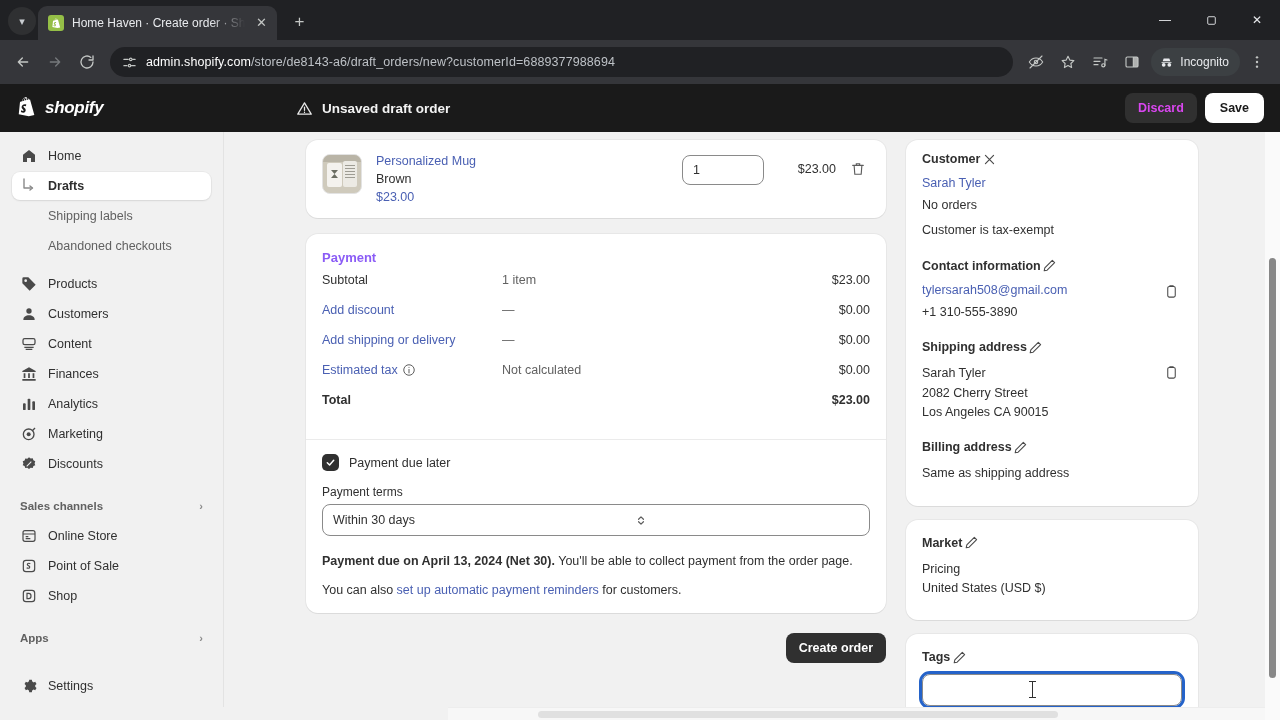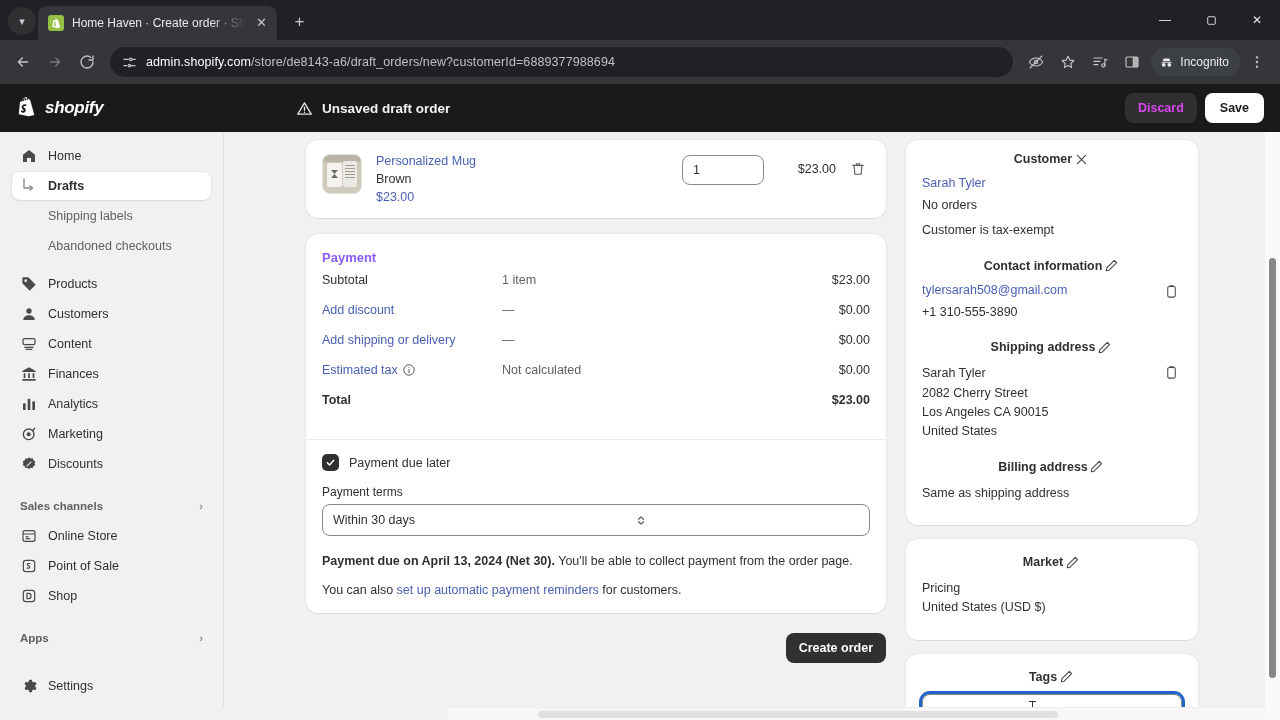--- a/index.html
+++ b/index.html
@@ -187,21 +187,21 @@
   .action-row { display: flex; justify-content: flex-end; padding: 4px 0 16px 0; }
   .btn-create {
     background: #303030; color: #fff; border: none; border-radius: 8px;
     height: 30px; padding: 0 13px; font-size: 12.5px; font-weight: 600; font-family: inherit;
   }
 
   
   .rcard { background: #fff; border-radius: 12px; margin-bottom: 14px;
     box-shadow: 0 1px 0 rgba(0,0,0,.05), 0 0 0 1px rgba(0,0,0,.04); padding: 14px 16px 16px 16px; }
   .rcard.first { padding-top: 10px; }
-  .rhead { display: flex; align-items: center; justify-content: center; margin-bottom: 8px; }
+  .rhead { display: flex; align-items: center; justify-content: flex-start; margin-bottom: 8px; }
   .rhead h3 { font-size: 12.5px; font-weight: 700; color: #303030; }
   .rhead .act { width: 18px; height: 18px; color: #4a4a4a; display: flex; align-items: center; justify-content: center; }
   .rhead .act svg { width: 15px; height: 15px; }
   .rlink { font-size: 12.5px; color: #4a60b3; margin-bottom: 6px; }
   .rtext { font-size: 12.5px; color: #303030; margin-bottom: 6px; line-height: 1.55; }
   .rrow { display: flex; align-items: flex-start; justify-content: space-between; gap: 8px; }
   .rrow .copy { width: 18px; flex: 0 0 18px; color: #4a4a4a; margin-top: 1px; }
   .rrow .copy svg { width: 15px; height: 15px; }
   .sectitle { font-size: 12.5px; font-weight: 700; color: #303030; }
   .rblock { margin-top: 16px; }
@@ -635,21 +635,20 @@
                   <svg viewBox="0 0 24 24" fill="none" stroke="currentColor" stroke-width="1.7" stroke-linejoin="round">
                       <path d="M16.5 3.8 20.2 7.5 8.2 19.5l-4.7 1 1-4.7z"></path>
                     </svg>
                 </span>
               </div>
               <div class="rrow">
                 <div style="flex:1 1 auto">
                   <div class="rtext" style="margin-bottom:0">Sarah Tyler</div>
                   <div class="rtext" style="margin-bottom:0">2082 Cherry Street</div>
                   <div class="rtext" style="margin-bottom:0">Los Angeles CA 90015</div>
-                  <div class="rtext" style="margin-bottom:0">United States</div>
                 </div>
                 <span class="copy">
                   <svg viewBox="0 0 24 24" fill="none" stroke="currentColor" stroke-width="1.7">
                       <rect x="6" y="4" width="12" height="17" rx="2.5"></rect>
                       <path d="M9.5 4V2.8h5V4"></path>
                     </svg>
                 </span>
               </div>
             </div>
 

